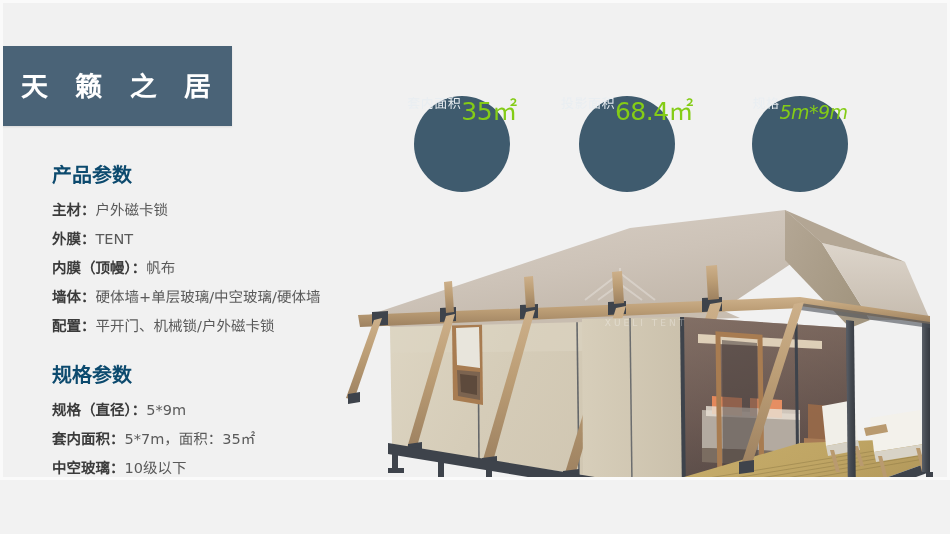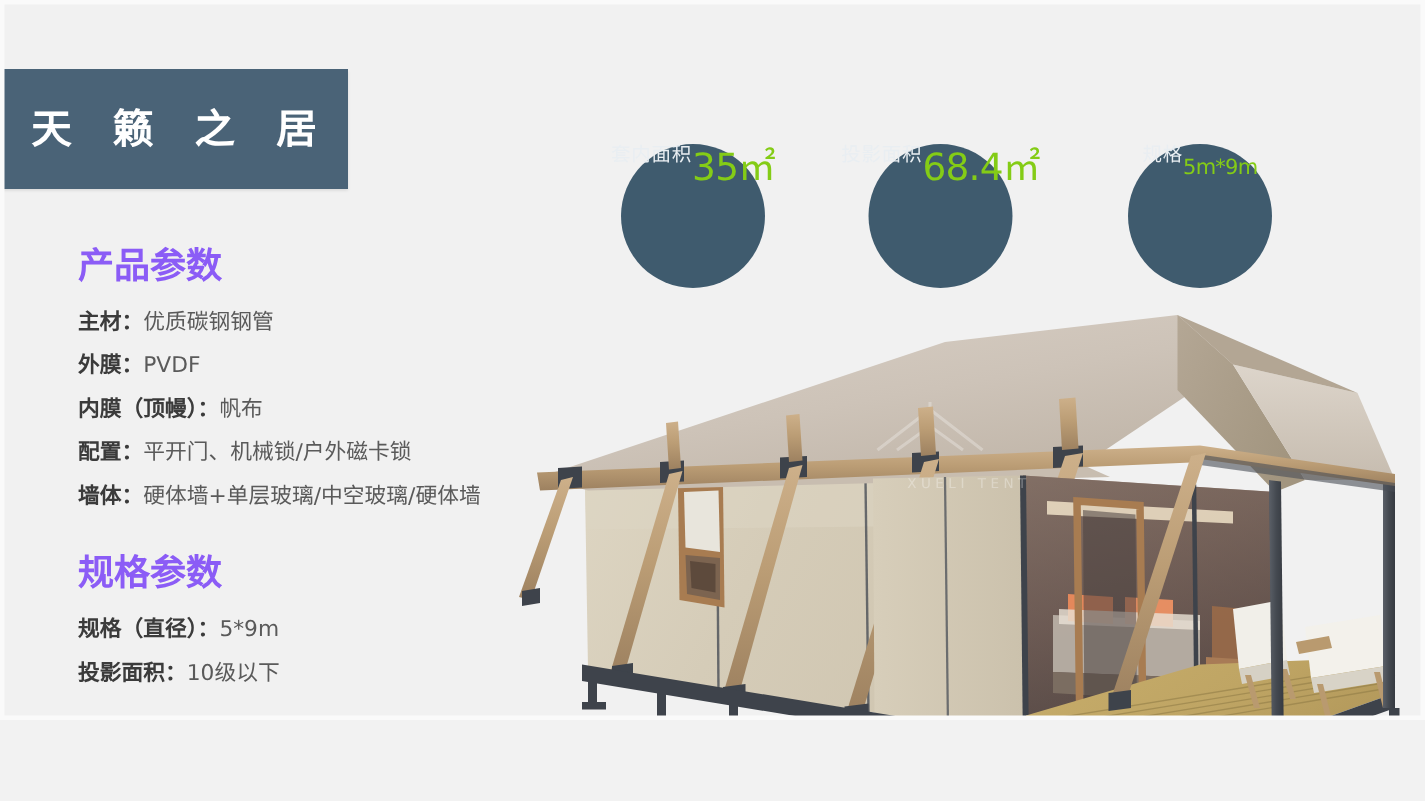--- a/index.html
+++ b/index.html
@@ -59,23 +59,23 @@
 
   
   .spec-column {
     position: absolute;
     left: 52px;
     top: 163px;
     width: 330px;
     z-index: 20;
   }
   .section-heading {
-    font-size: 24px;
+    font-size: 20px;
     font-weight: bold;
-    color: #8b5cf6;
+    color: #0c4a6e;
     line-height: 1.2;
     margin: 0 0 9px 0;
     white-space: nowrap;
   }
   .section-heading.second {
     margin-top: 22px;
   }
   .spec-list {
     list-style: none;
     margin: 0;
@@ -130,21 +130,21 @@
   }
   .badge .badge-value {
     font-size: 25px;
     line-height: 30px;
     margin-top: 1px;
     letter-spacing: -0.5px;
     white-space: nowrap;
     color: #84cc16;
   }
   .badge.b2 .badge-value { font-size: 25px; }
-  .badge.b3 .badge-value { font-size: 14px; }
+  .badge.b3 .badge-value { font-size: 19px; font-style: italic; }
 
   
   .render-area {
     position: absolute;
     left: 330px;
     top: 200px;
     width: 620px;
     height: 334px;
     z-index: 10;
   }
@@ -179,44 +179,47 @@
   <div class="title-banner">
     <div class="title-text">天 籁 之 居</div>
   </div>
 
   <div class="spec-column">
 
     <h2 class="section-heading">产品参数</h2>
 
     <ul class="spec-list">
       <li class="spec-row">
-        <span class="spec-label">主材：</span><span class="spec-value">优质碳钢钢管</span>
-      </li>
-      <li class="spec-row">
-        <span class="spec-label">外膜：</span><span class="spec-value">PVDF</span>
+        <span class="spec-label">主材：</span><span class="spec-value">户外磁卡锁</span>
+      </li>
+      <li class="spec-row">
+        <span class="spec-label">外膜：</span><span class="spec-value">TENT</span>
       </li>
       <li class="spec-row">
         <span class="spec-label">内膜（顶幔）：</span><span class="spec-value">帆布</span>
       </li>
       <li class="spec-row">
+        <span class="spec-label">墙体：</span><span class="spec-value">硬体墙+单层玻璃/中空玻璃/硬体墙</span>
+      </li>
+      <li class="spec-row">
         <span class="spec-label">配置：</span><span class="spec-value">平开门、机械锁/户外磁卡锁</span>
       </li>
-      <li class="spec-row">
-        <span class="spec-label">墙体：</span><span class="spec-value">硬体墙+单层玻璃/中空玻璃/硬体墙</span>
-      </li>
     </ul>
 
     <h2 class="section-heading second">规格参数</h2>
 
     <ul class="spec-list">
       <li class="spec-row">
         <span class="spec-label">规格（直径）：</span><span class="spec-value">5*9m</span>
       </li>
       <li class="spec-row">
-        <span class="spec-label">投影面积：</span><span class="spec-value">10级以下</span>
+        <span class="spec-label">套内面积：</span><span class="spec-value">5*7m，面积：35㎡</span>
+      </li>
+      <li class="spec-row">
+        <span class="spec-label">中空玻璃：</span><span class="spec-value">10级以下</span>
       </li>
     </ul>
   </div>
 
   <div class="badges">
 
     <div class="badge b1">
       <div class="badge-label">套内面积</div>
       <div class="badge-value">35㎡</div>
     </div>

